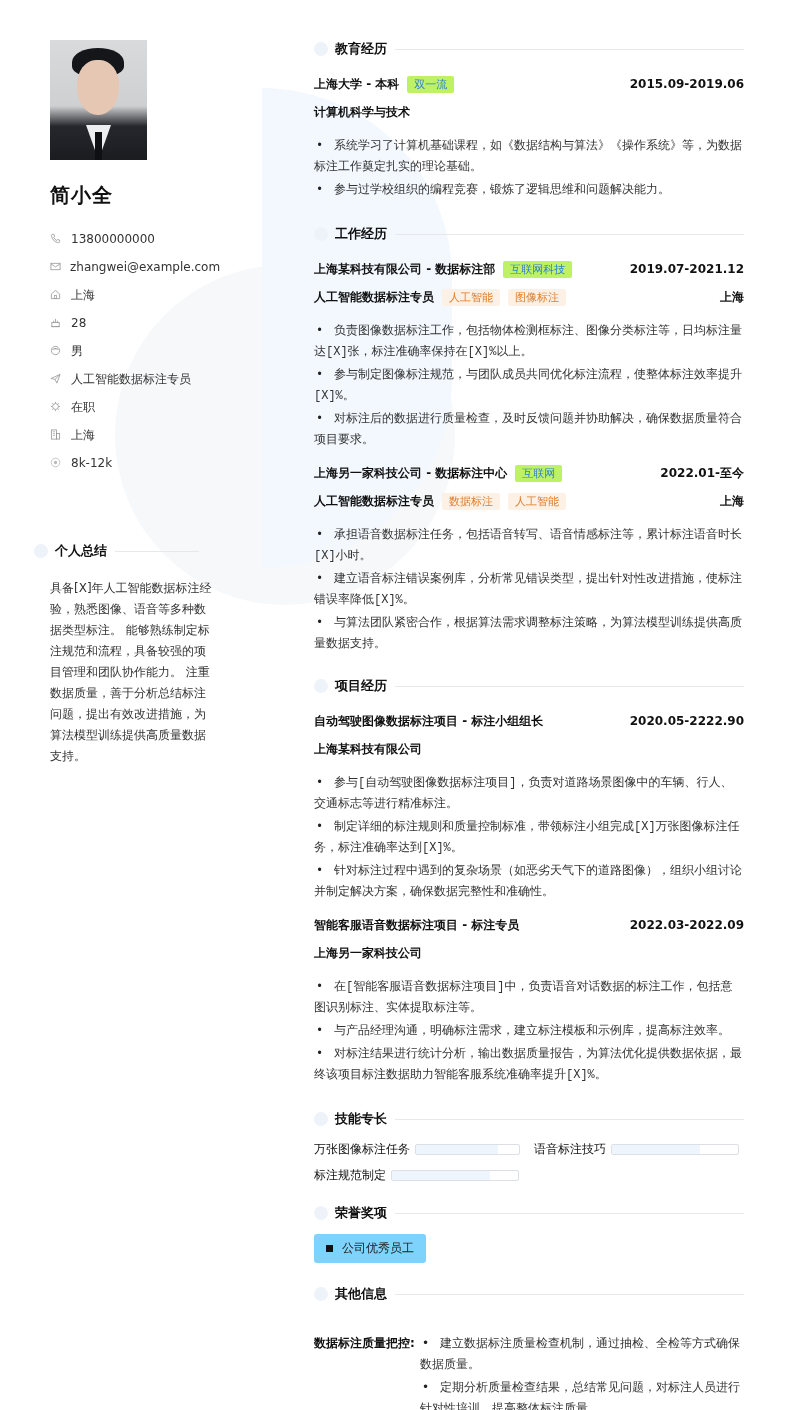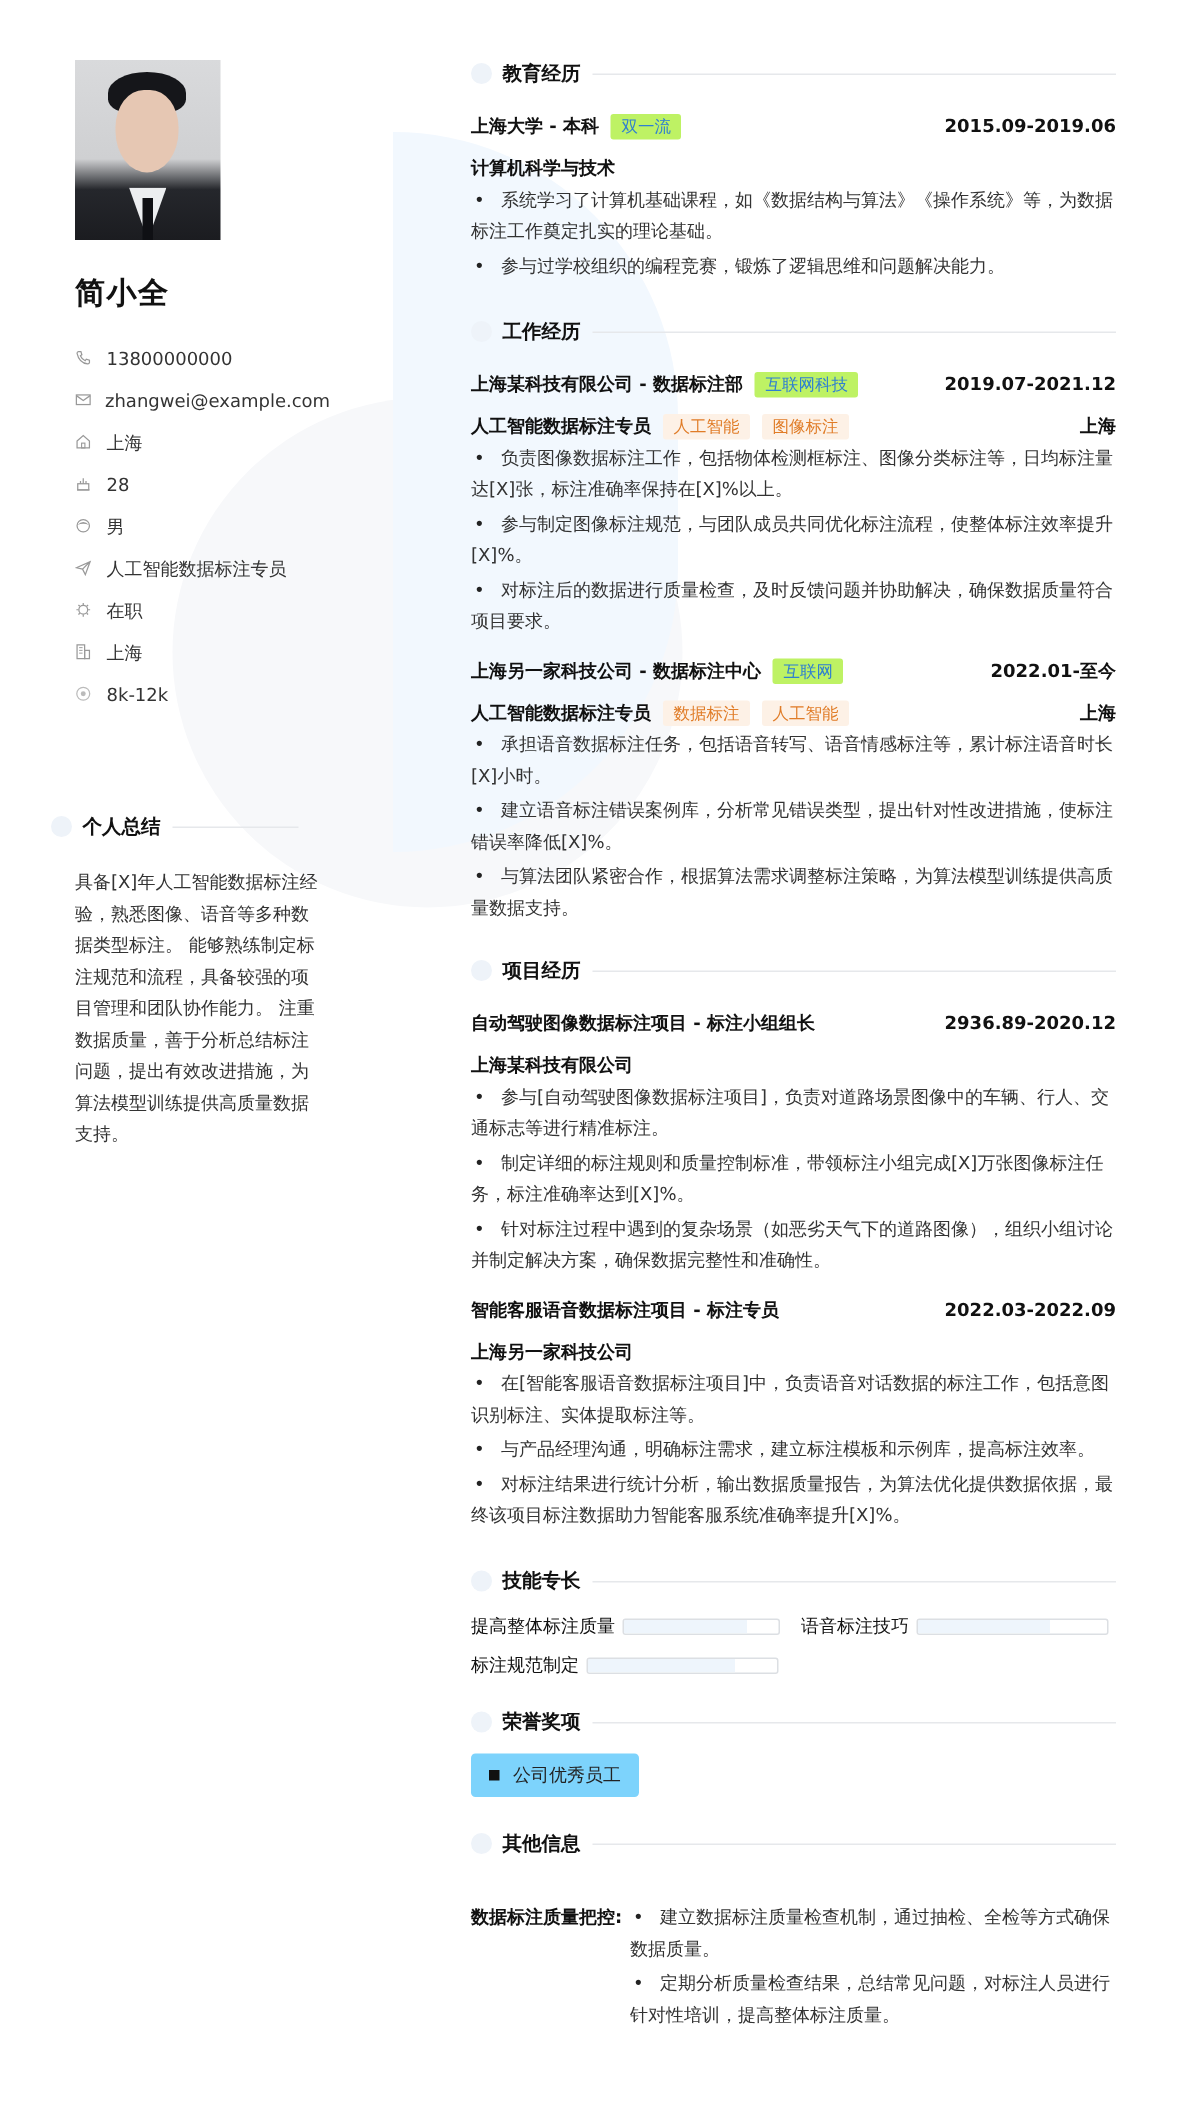--- a/index.html
+++ b/index.html
@@ -35,21 +35,21 @@
 
   
   .main { position: absolute; left: 314px; top: 40px; width: 430px; }
   .row { display: flex; align-items: center; justify-content: space-between; height: 20px; }
   .row-left { display: flex; align-items: center; }
   .bold { font-weight: bold; font-size: 12px; color: #111; }
   .date { font-weight: bold; font-size: 12px; color: #111; text-align: right; }
   .tag { font-size: 11px; padding: 1px 7px; margin-left: 8px; border-radius: 2px; line-height: 15px; }
   .tag.blue { background: #bef264; color: #2f7fd1; }
   .tag.orange { background: #fdf1e6; color: #e07c27; }
-  .bullets { margin-top: 1px; }
+  .bullets { margin-top: 14px; font-family: Liberation Mono, monospace; }
   .bullet { font-size: 12px; line-height: 21px; color: #333; margin-bottom: 2px; }
   .bullet::before { content: "•"; display: inline-block; width: 18px; padding-left: 2px; color: #222; }
 
   .skills { display: flex; flex-wrap: wrap; row-gap: 12px; margin-top: 14px; }
   .skill { display: flex; align-items: center; margin-right: 14px; height: 14px; }
   .skill-label { font-size: 12px; color: #111; margin-right: 5px; white-space: nowrap; }
   .skill-bar { height: 11px; border: 1px solid #dcdfe3; border-radius: 2px; background: #fff; position: relative; overflow: hidden; }
   .skill-fill { position: absolute; left: 0; top: 0; bottom: 0; background: #eef5fc; }
 
   .award { display: inline-flex; align-items: center; background: #7dd3fc; padding: 6px 12px 6px 12px; border-radius: 3px; margin-top: 12px; font-size: 12px; color: #222; }
@@ -250,21 +250,21 @@
     <section style="margin-top:22px">
       <div class="sec-head">
         <span class="sec-dot"></span>
         <span class="sec-title">项目经历</span>
         <span class="sec-line"></span>
       </div>
 
       <div style="margin-top:16px">
         <div class="row">
           <span class="bold">自动驾驶图像数据标注项目 - 标注小组组长</span>
-          <span class="date">2936.89-2020.12</span>
+          <span class="date">2020.05-2222.90</span>
         </div>
         <div class="row" style="margin-top:8px">
           <span class="bold">上海某科技有限公司</span>
         </div>
         <div class="bullets">
           <div class="bullet">参与[自动驾驶图像数据标注项目]，负责对道路场景图像中的车辆、行人、交通标志等进行精准标注。</div>
           <div class="bullet">制定详细的标注规则和质量控制标准，带领标注小组完成[X]万张图像标注任务，标注准确率达到[X]%。</div>
           <div class="bullet">针对标注过程中遇到的复杂场景（如恶劣天气下的道路图像），组织小组讨论并制定解决方案，确保数据完整性和准确性。</div>
         </div>
       </div>
@@ -286,21 +286,21 @@
     </section>
 
     <section style="margin-top:24px">
       <div class="sec-head">
         <span class="sec-dot"></span>
         <span class="sec-title">技能专长</span>
         <span class="sec-line"></span>
       </div>
       <div class="skills">
         <div class="skill">
-          <span class="skill-label">提高整体标注质量</span>
+          <span class="skill-label">万张图像标注任务</span>
           <span class="skill-bar" style="width:105px">
               <span class="skill-fill" style="width:80%"></span>
             </span>
         </div>
         <div class="skill" style="margin-right:0">
           <span class="skill-label">语音标注技巧</span>
           <span class="skill-bar" style="width:128px">
               <span class="skill-fill" style="width:70%"></span>
             </span>
         </div>

